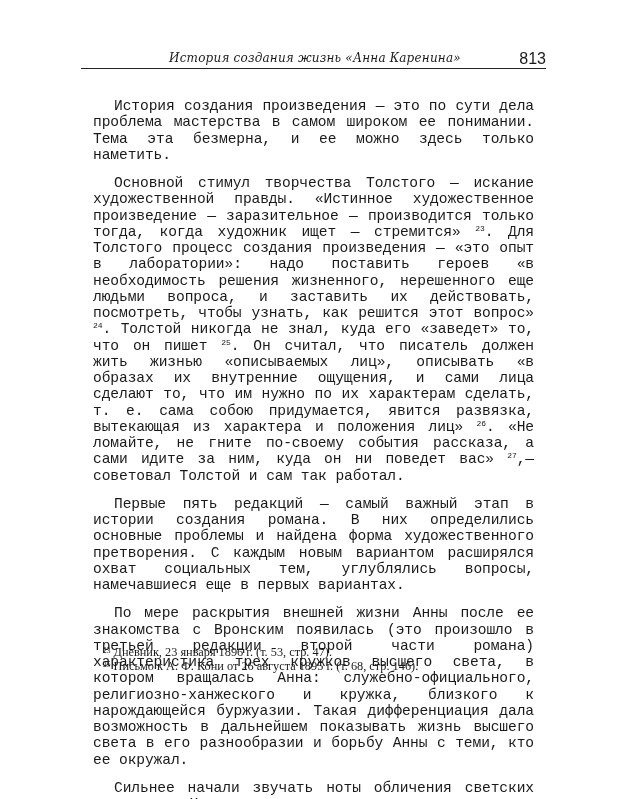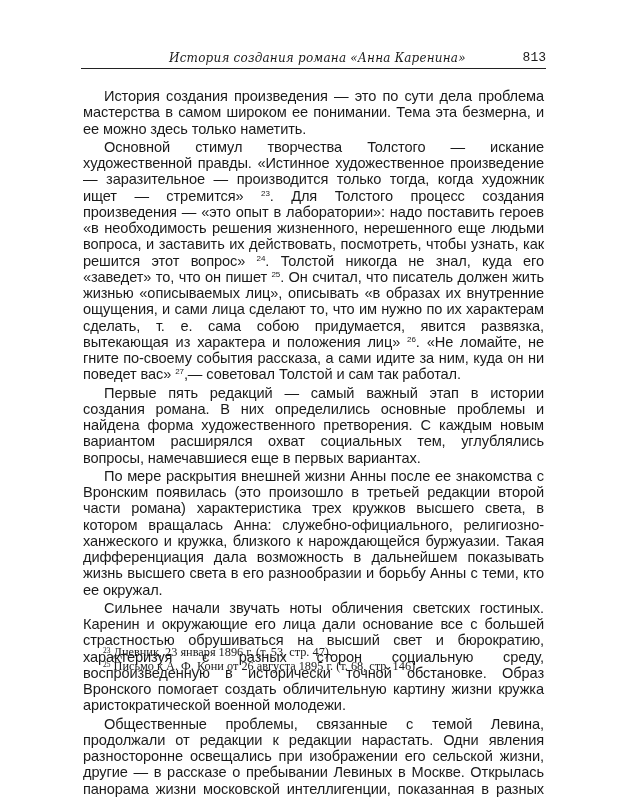--- a/index.html
+++ b/index.html
@@ -9,40 +9,40 @@
   }
   .page { position: absolute; left: 81px; top: 0; width: 465px; }
   .running-head {
     position: absolute; top: 50px; left: 0; width: 465px; height: 18px;
     border-bottom: 1.3px solid #222;
   }
   .running-title {
     position: absolute; left: 88px; top: 1px; font-style: italic; font-size: 12px;
     letter-spacing: 0.2px;
   }
-  .page-number { position: absolute; right: 0; top: 0; font-size: 13px; font-family: Liberation Mono, monospace; }
+  .page-number { position: absolute; right: 0; top: 0; font-size: 16px; font-family: Liberation Sans, sans-serif; }
   .body { position: absolute; top: 86px; left: 0; width: 465px; }
   .para {
-    margin: 2px; font-size: 12.4px; line-height: 16.25px; text-align: justify;
+    margin: 12px; font-size: 12.4px; line-height: 16.25px; text-align: justify;
     text-indent: 21px; hyphens: manual; letter-spacing: -0.1px;
-    font-family: Liberation Sans, sans-serif; font-size: 14.6px;
+    font-family: Liberation Mono, monospace; font-size: 14.6px;
   }
   sup.fn { font-size: 8px; vertical-align: 5px; line-height: 0; }
   .footnotes { position: absolute; top: 645px; left: 22px; width: 440px; }
   .fn-line {
     font-family: "Liberation Serif", serif; font-size: 12.3px; line-height: 12.6px; white-space: nowrap;
   }
   .fn-line .num { font-size: 7.5px; vertical-align: 3px; margin-right: 3px; }
 </style>
 </head>
 <body>
 
 <div class="page">
   <div class="running-head">
-    <span class="running-title">История создания романа «Анна Каренина»</span>
+    <span class="running-title">История создания жизнь «Анна Каренина»</span>
     <span class="page-number">813</span>
   </div>
 
   <div class="body">
     <p class="para">История создания произведения — это по сути дела проблема мастерства в самом широком ее понимании. Тема эта безмерна, и ее можно здесь только наметить.</p>
     <p class="para">Основной стимул творчества Толстого — искание художественной правды. «Истинное художественное произведение — заразительное — производится только тогда, когда художник ищет — стремится» <sup class="fn">23</sup>. Для Толстого процесс создания произведения — «это опыт в лаборатории»: надо поставить героев «в необходимость решения жизненного, нерешенного еще людьми вопроса, и заставить их действовать, посмотреть, чтобы узнать, как решится этот вопрос» <sup class="fn">24</sup>. Толстой никогда не знал, куда его «заведет» то, что он пишет <sup class="fn">25</sup>. Он считал, что писатель должен жить жизнью «описываемых лиц», описывать «в образах их внутренние ощущения, и сами лица сделают то, что им нужно по их характерам сделать, т. е. сама собою придумается, явится развязка, вытекающая из характера и положения лиц» <sup class="fn">26</sup>. «Не ломайте, не гните по-своему события рассказа, а сами идите за ним, куда он ни поведет вас» <sup class="fn">27</sup>,— советовал Толстой и сам так работал.</p>
     <p class="para">Первые пять редакций — самый важный этап в истории создания романа. В них определились основные проблемы и найдена форма художественного претворения. С каждым новым вариантом расширялся охват социальных тем, углублялись вопросы, намечавшиеся еще в первых вариантах.</p>
     <p class="para">По мере раскрытия внешней жизни Анны после ее знакомства с Вронским появилась (это произошло в третьей редакции второй части романа) характеристика трех кружков высшего света, в котором вращалась Анна: служебно-официального, религиозно-ханжеского и кружка, близкого к нарождающейся буржуазии. Такая дифференциация дала возможность в дальнейшем показывать жизнь высшего света в его разнообразии и борьбу Анны с теми, кто ее окружал.</p>
     <p class="para">Сильнее начали звучать ноты обличения светских гостиных. Каренин и окружающие его лица дали основание все с большей страстностью обрушиваться на высший свет и бюрократию, характеризуя с разных сторон социальную среду, воспроизведенную в исторически точной обстановке. Образ Вронского помогает создать обличительную картину жизни кружка аристократической военной молодежи.</p>
     <p class="para">Общественные проблемы, связанные с темой Левина, продолжали от редакции к редакции нарастать. Одни явления разносторонне освещались при изображении его сельской жизни, другие — в рассказе о пребывании Левиных в Москве. Открылась панорама жизни московской интеллигенции, показанная в разных ее аспектах.</p>

